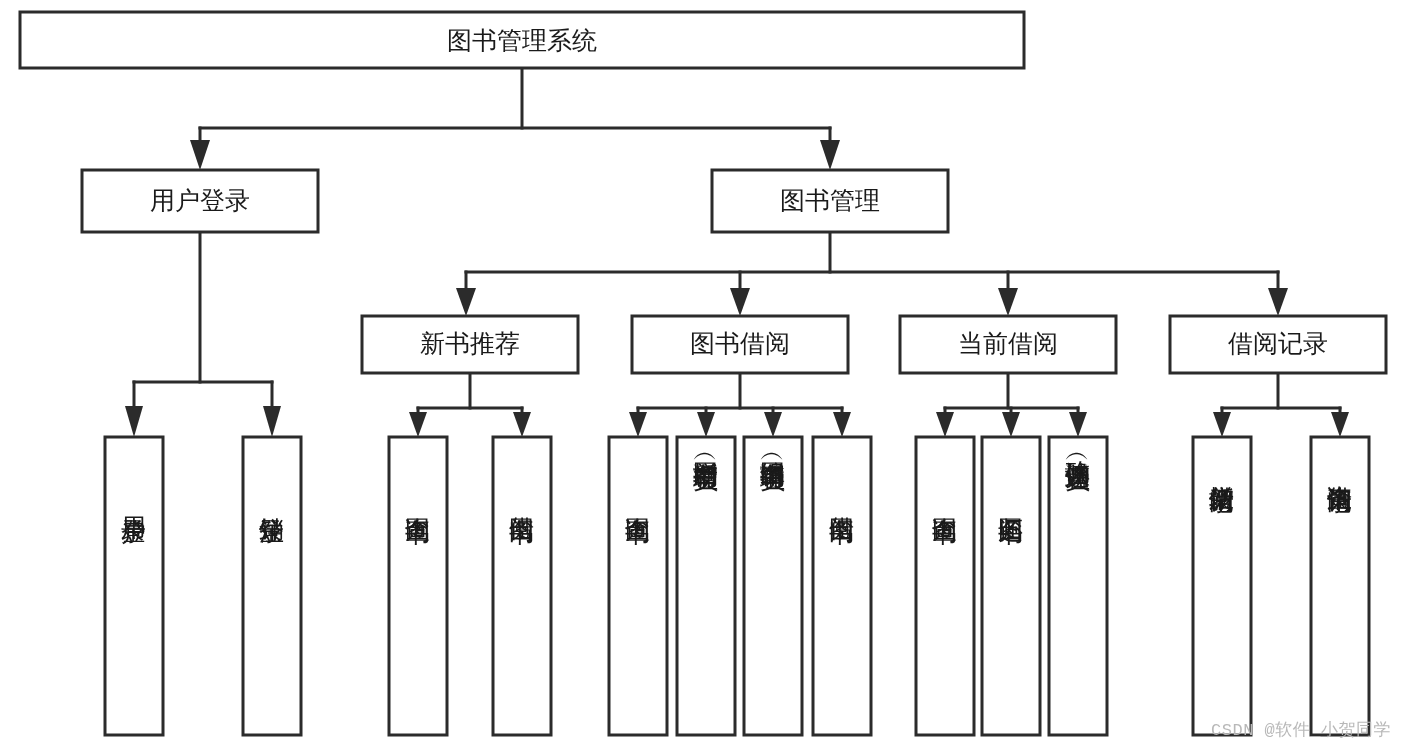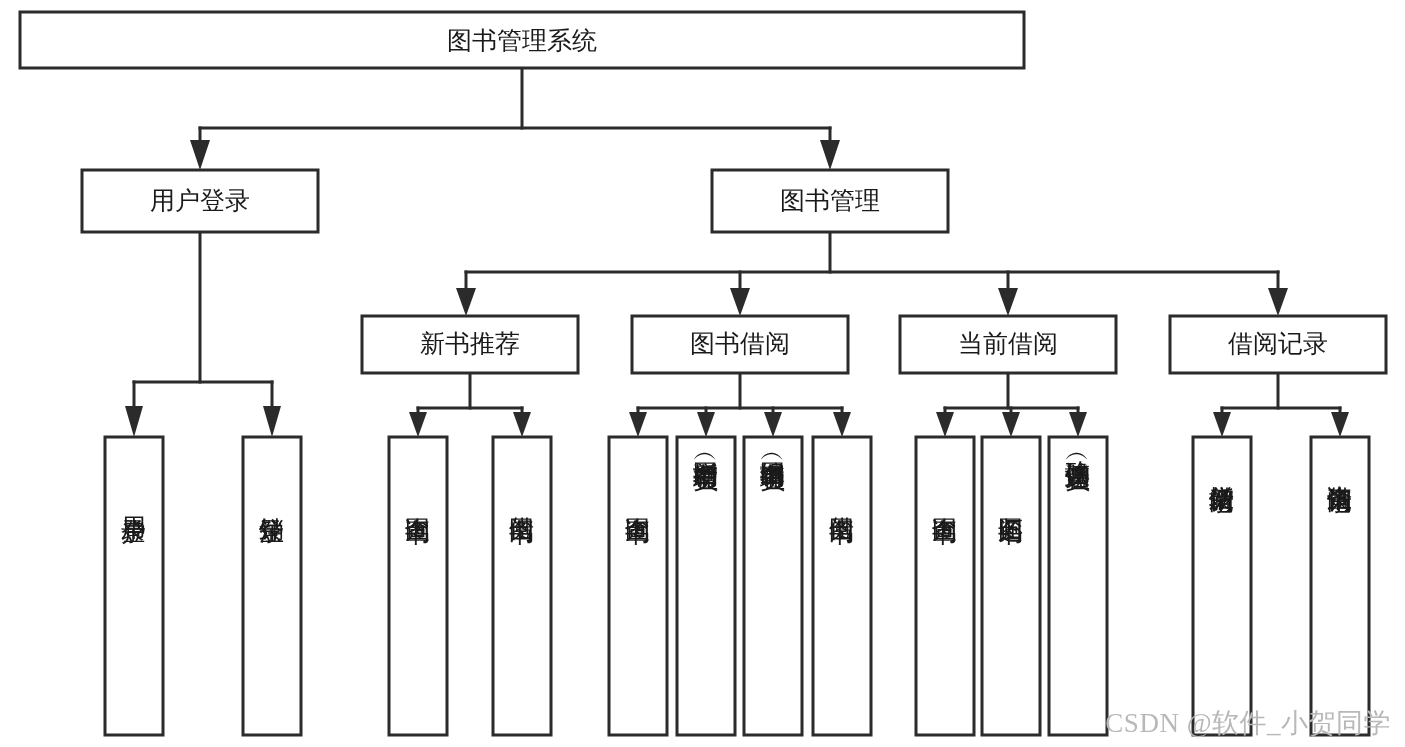--- a/index.html
+++ b/index.html
@@ -68,22 +68,22 @@
     position: absolute;
     display: flex;
     justify-content: center;
     align-items: flex-start;
     overflow: hidden;
   }
   .watermark {
     position: absolute;
     right: 14px;
     bottom: 6px;
-    font-family: Liberation Serif, serif;
-    font-size: 27px;
+    font-family: Liberation Mono, monospace;
+    font-size: 17px;
     color: #b8b8b8;
     letter-spacing: 0.5px;
     white-space: nowrap;
     user-select: none;
   }
 </style>
 </head>
 <body>
 
 <div id="diagram-root">

